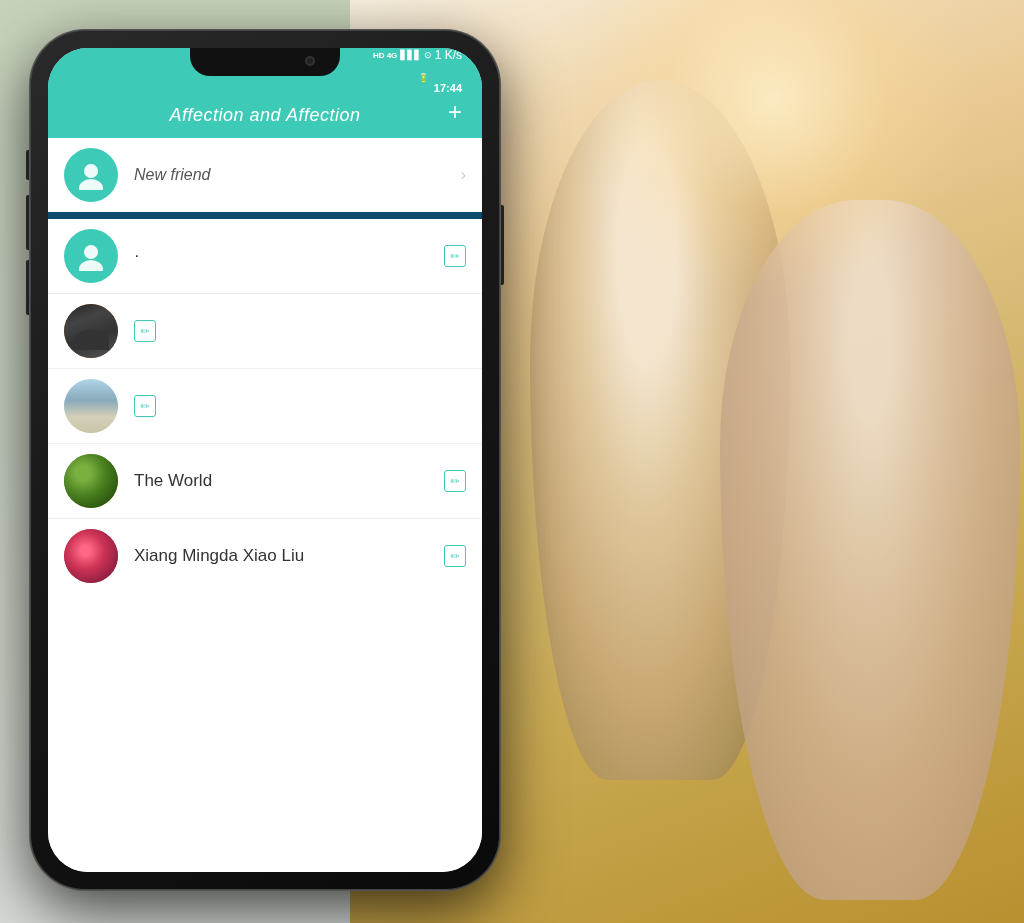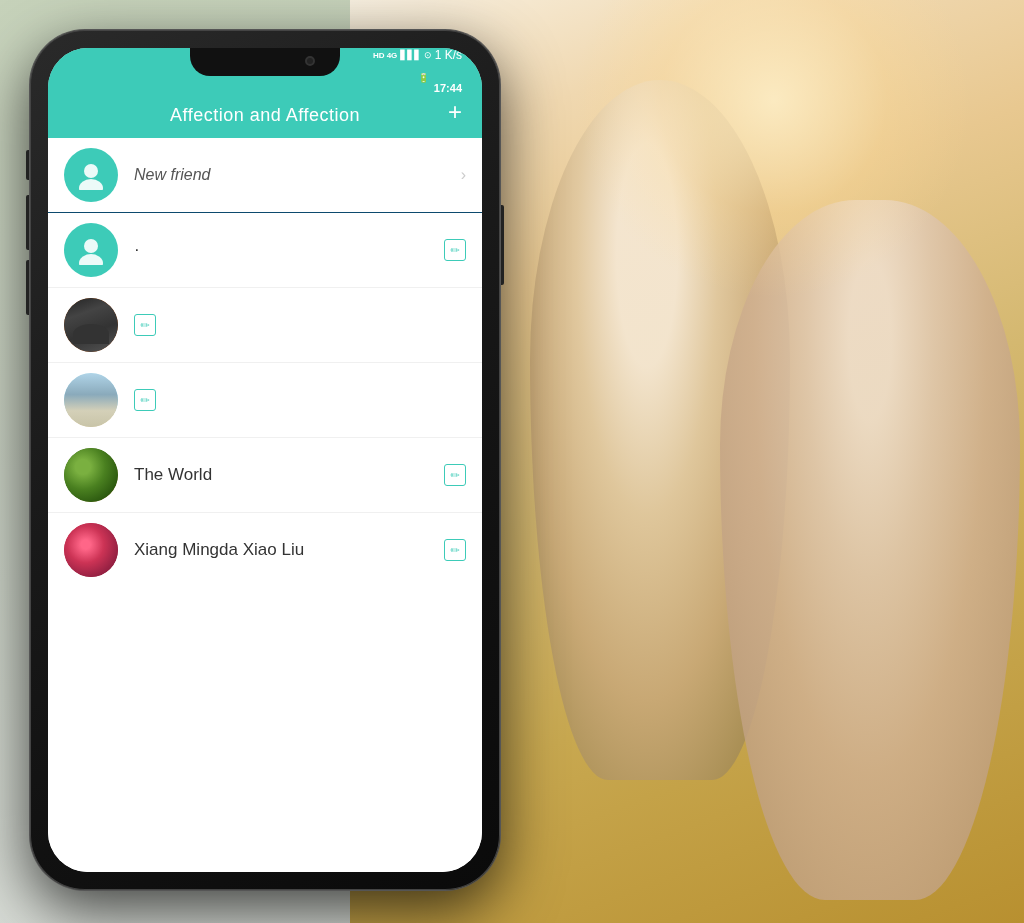--- a/index.html
+++ b/index.html
@@ -112,20 +112,21 @@
       display: flex;
       align-items: flex-end;
       justify-content: center;
       padding-bottom: 12px;
       z-index: 4;
     }
 
     .header-title {
       color: white;
       font-size: 18px;
+      font-style: italic;
       font-weight: 400;
       letter-spacing: 0.5px;
     }
 
     .header-plus {
       position: absolute;
       right: 20px;
       bottom: 12px;
       color: white;
       font-size: 24px;
@@ -182,21 +183,21 @@
       font-size: 17px;
       color: #333;
       font-weight: 400;
     }
 
     
     .new-friend-row {
       display: flex;
       align-items: center;
       padding: 10px 16px;
-      border-bottom: 1px solid #0c4a6e;
+      border-bottom: 7px solid #0c4a6e;
       min-height: 72px;
       background: #fff;
     }
 
     .chevron-right {
       color: #ccc;
       font-size: 16px;
       margin-left: auto;
     }
 

